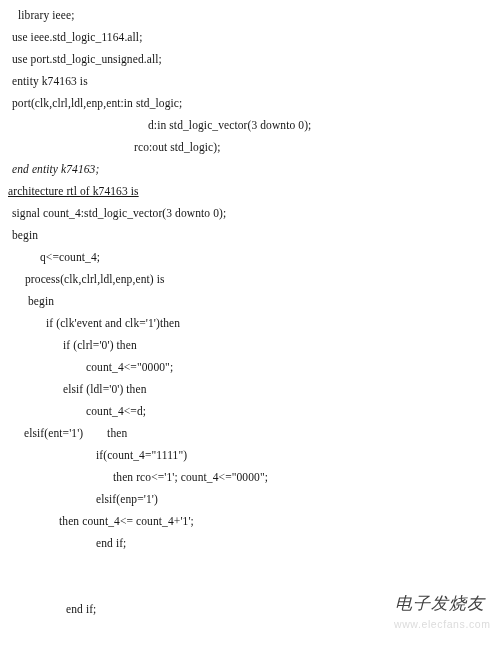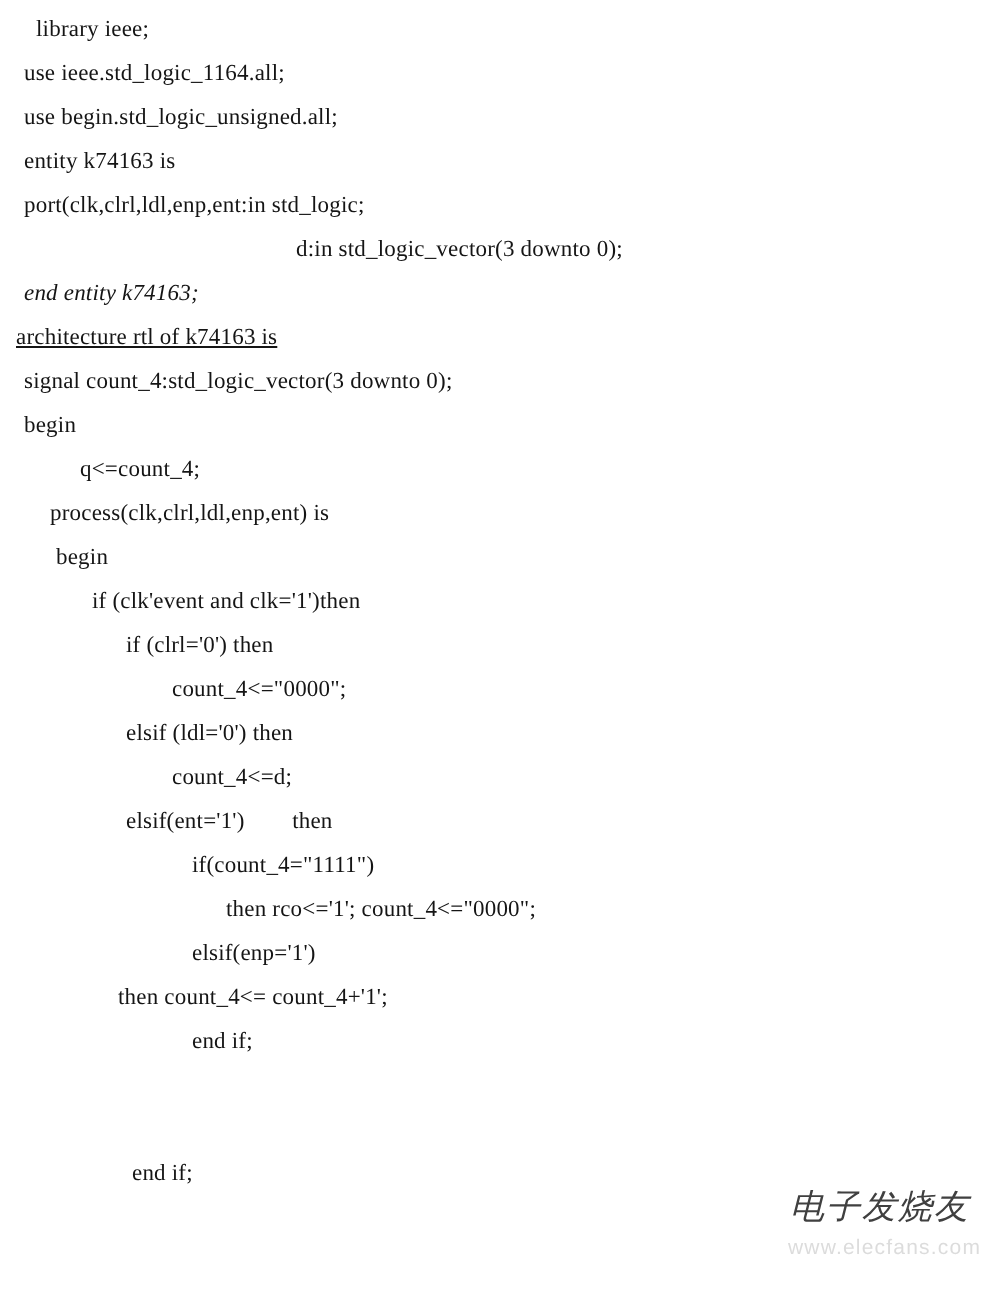--- a/index.html
+++ b/index.html
@@ -81,37 +81,38 @@
   }
 </style>
 </head>
 <body>
 
 <div id="page">
 
   <div class="code-block">
       <div class="code-line" style="padding-left: 18px;">library ieee;</div>
       <div class="code-line" style="padding-left: 12px;">use ieee.std_logic_1164.all;</div>
-      <div class="code-line" style="padding-left: 12px;">use begin.std_logic_unsigned.all;</div>
+      <div class="code-line" style="padding-left: 12px;">use port.std_logic_unsigned.all;</div>
       <div class="code-line" style="padding-left: 12px;">entity k74163 is</div>
       <div class="code-line" style="padding-left: 12px;">port(clk,clrl,ldl,enp,ent:in std_logic;</div>
       <div class="code-line" style="padding-left: 148px;">d:in std_logic_vector(3 downto 0);</div>
+      <div class="code-line" style="padding-left: 134px;">rco:out std_logic);</div>
       <div class="code-line" style="padding-left: 12px; font-style: italic;">end entity k74163;</div>
       <div class="code-line" style="padding-left: 8px; text-decoration: underline;">architecture rtl of k74163 is</div>
       <div class="code-line" style="padding-left: 12px;">signal count_4:std_logic_vector(3 downto 0);</div>
       <div class="code-line" style="padding-left: 12px;">begin</div>
       <div class="code-line" style="padding-left: 40px;">q&lt;=count_4;</div>
       <div class="code-line" style="padding-left: 25px;">process(clk,clrl,ldl,enp,ent) is</div>
       <div class="code-line" style="padding-left: 28px;">begin</div>
       <div class="code-line" style="padding-left: 46px;">if (clk'event and clk='1')then</div>
       <div class="code-line" style="padding-left: 63px;">if (clrl='0') then</div>
       <div class="code-line" style="padding-left: 86px;">count_4&lt;="0000";</div>
       <div class="code-line" style="padding-left: 63px;">elsif (ldl='0') then</div>
       <div class="code-line" style="padding-left: 86px;">count_4&lt;=d;</div>
-      <div class="code-line" style="padding-left: 63px;">elsif(ent='1')        then</div>
+      <div class="code-line" style=" margin-left: 24px;">elsif(ent='1')        then</div>
       <div class="code-line" style="padding-left: 96px;">if(count_4="1111")</div>
       <div class="code-line" style="padding-left: 113px;">then rco&lt;='1'; count_4&lt;="0000";</div>
       <div class="code-line" style="padding-left: 96px;">elsif(enp='1')</div>
       <div class="code-line" style="padding-left: 59px;">then count_4&lt;= count_4+'1';</div>
       <div class="code-line" style="padding-left: 96px;">end if;</div>
       <div class="code-line blank" style="padding-left: 0px;">&nbsp;</div>
       <div class="code-line blank" style="padding-left: 0px;">&nbsp;</div>
       <div class="code-line" style="padding-left: 66px;">end if;</div>
       <div class="code-line blank" style="padding-left: 0px;">&nbsp;</div>
     </div>

